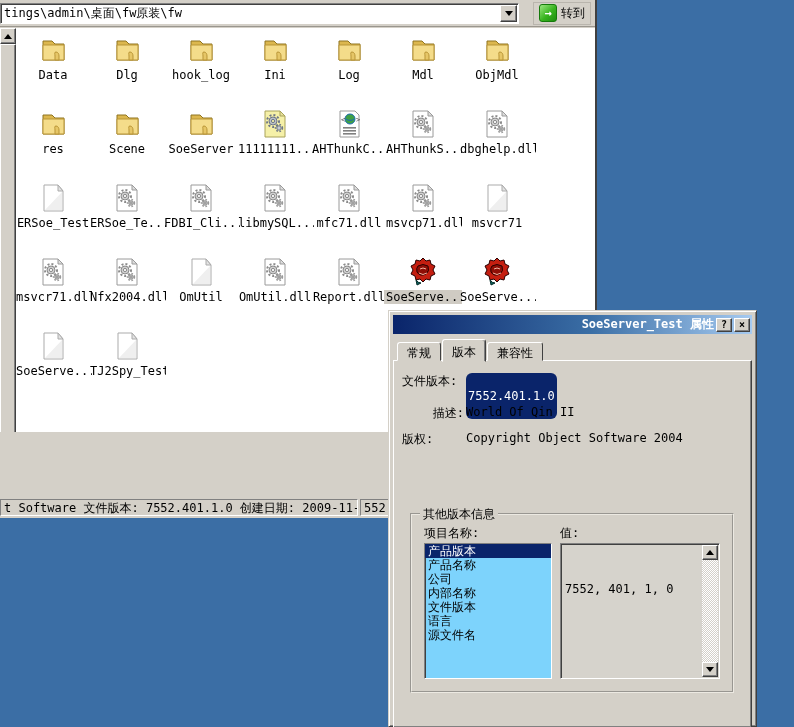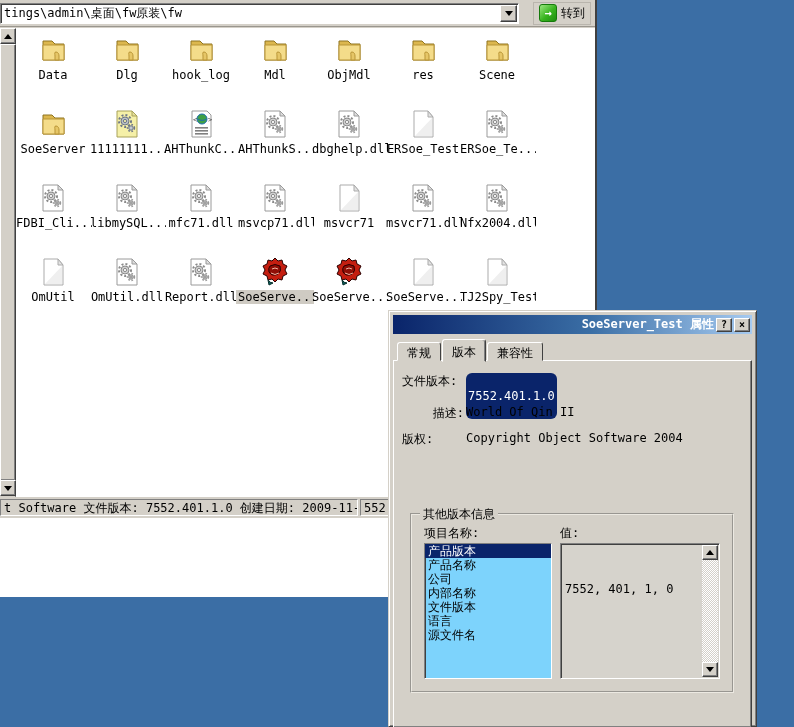--- a/index.html
+++ b/index.html
@@ -50,21 +50,21 @@
     height:23px; display:flex; align-items:center; gap:4px; padding:0 5px;
     background:#D4D0C8; border:1px solid #b9b5ad;
   }
   .go-icon {
     width:18px; height:18px; border-radius:3px;
     background:linear-gradient(135deg,#9BE77F 0%,#37B31E 55%,#1E8E10 100%);
     border:1px solid #157A0B;
     color:#fff; font-weight:bold; font-size:12px; line-height:16px; text-align:center;
   }
   .file-area {
-    position:absolute; left:0; top:28px; width:595px; height:569px;
+    position:absolute; left:0; top:28px; width:595px; height:404px;
     background:#FFFFFF; overflow:hidden;
   }
   
   .vscroll-left {
     position:absolute; left:0; top:0; width:16px; height:469px;
     background:#D4D0C8; border-right:1px solid #808080;
   }
   .sb-btn {
     position:absolute; left:0; width:16px; height:16px;
     display:flex; align-items:center; justify-content:center;
@@ -219,20 +219,40 @@
         </div>
         <div class="file-item">
           <span class="file-icon">
             <svg width="32" height="32" viewBox="0 0 32 32">
               <path d="M6 7 h9 l3 3 h9 v16 H6 z" fill="#DCB74E" stroke="#8F7420"></path>
               <path d="M6 11 h21 v15 H6 z" fill="#F4DC8A" stroke="#B99536"></path>
               <path d="M19 18 c2 0 3 2 3 4 v4 h-4 v-4 c0-2 -1-4 1-4 z" fill="#E6C667" stroke="#B99536"></path>
             </svg>
           </span>
           <span class="file-label">hook_log</span>
+        </div>
+        <div class="file-item">
+          <span class="file-icon">
+            <svg width="32" height="32" viewBox="0 0 32 32">
+              <path d="M6 7 h9 l3 3 h9 v16 H6 z" fill="#DCB74E" stroke="#8F7420"></path>
+              <path d="M6 11 h21 v15 H6 z" fill="#F4DC8A" stroke="#B99536"></path>
+              <path d="M19 18 c2 0 3 2 3 4 v4 h-4 v-4 c0-2 -1-4 1-4 z" fill="#E6C667" stroke="#B99536"></path>
+            </svg>
+          </span>
+          <span class="file-label">Ini</span>
+        </div>
+        <div class="file-item">
+          <span class="file-icon">
+            <svg width="32" height="32" viewBox="0 0 32 32">
+              <path d="M6 7 h9 l3 3 h9 v16 H6 z" fill="#DCB74E" stroke="#8F7420"></path>
+              <path d="M6 11 h21 v15 H6 z" fill="#F4DC8A" stroke="#B99536"></path>
+              <path d="M19 18 c2 0 3 2 3 4 v4 h-4 v-4 c0-2 -1-4 1-4 z" fill="#E6C667" stroke="#B99536"></path>
+            </svg>
+          </span>
+          <span class="file-label">Log</span>
         </div>
         <div class="file-item">
           <span class="file-icon">
             <svg width="32" height="32" viewBox="0 0 32 32">
               <path d="M6 7 h9 l3 3 h9 v16 H6 z" fill="#DCB74E" stroke="#8F7420"></path>
               <path d="M6 11 h21 v15 H6 z" fill="#F4DC8A" stroke="#B99536"></path>
               <path d="M19 18 c2 0 3 2 3 4 v4 h-4 v-4 c0-2 -1-4 1-4 z" fill="#E6C667" stroke="#B99536"></path>
             </svg>
           </span>
           <span class="file-label">Mdl</span>

